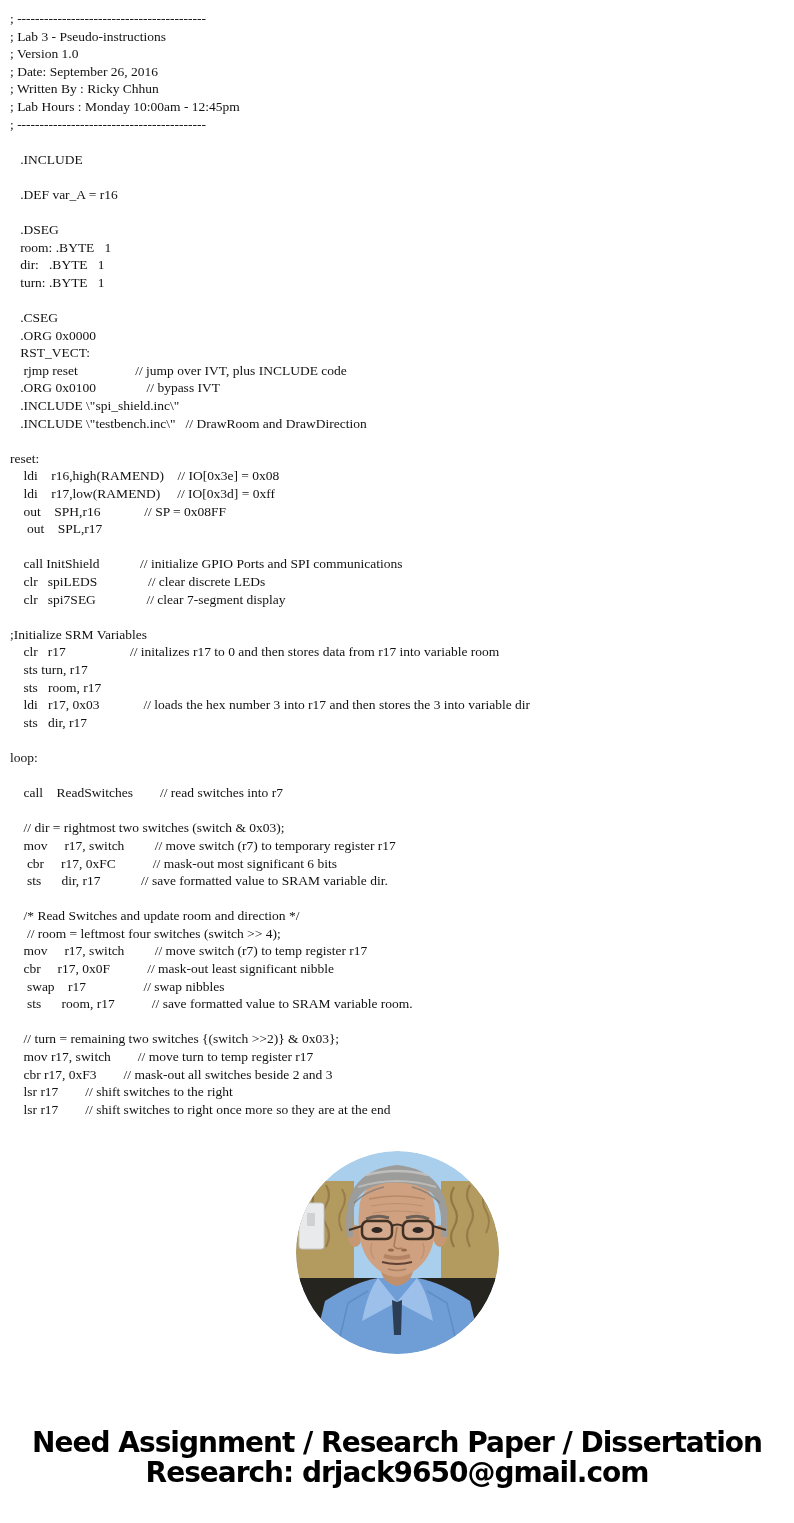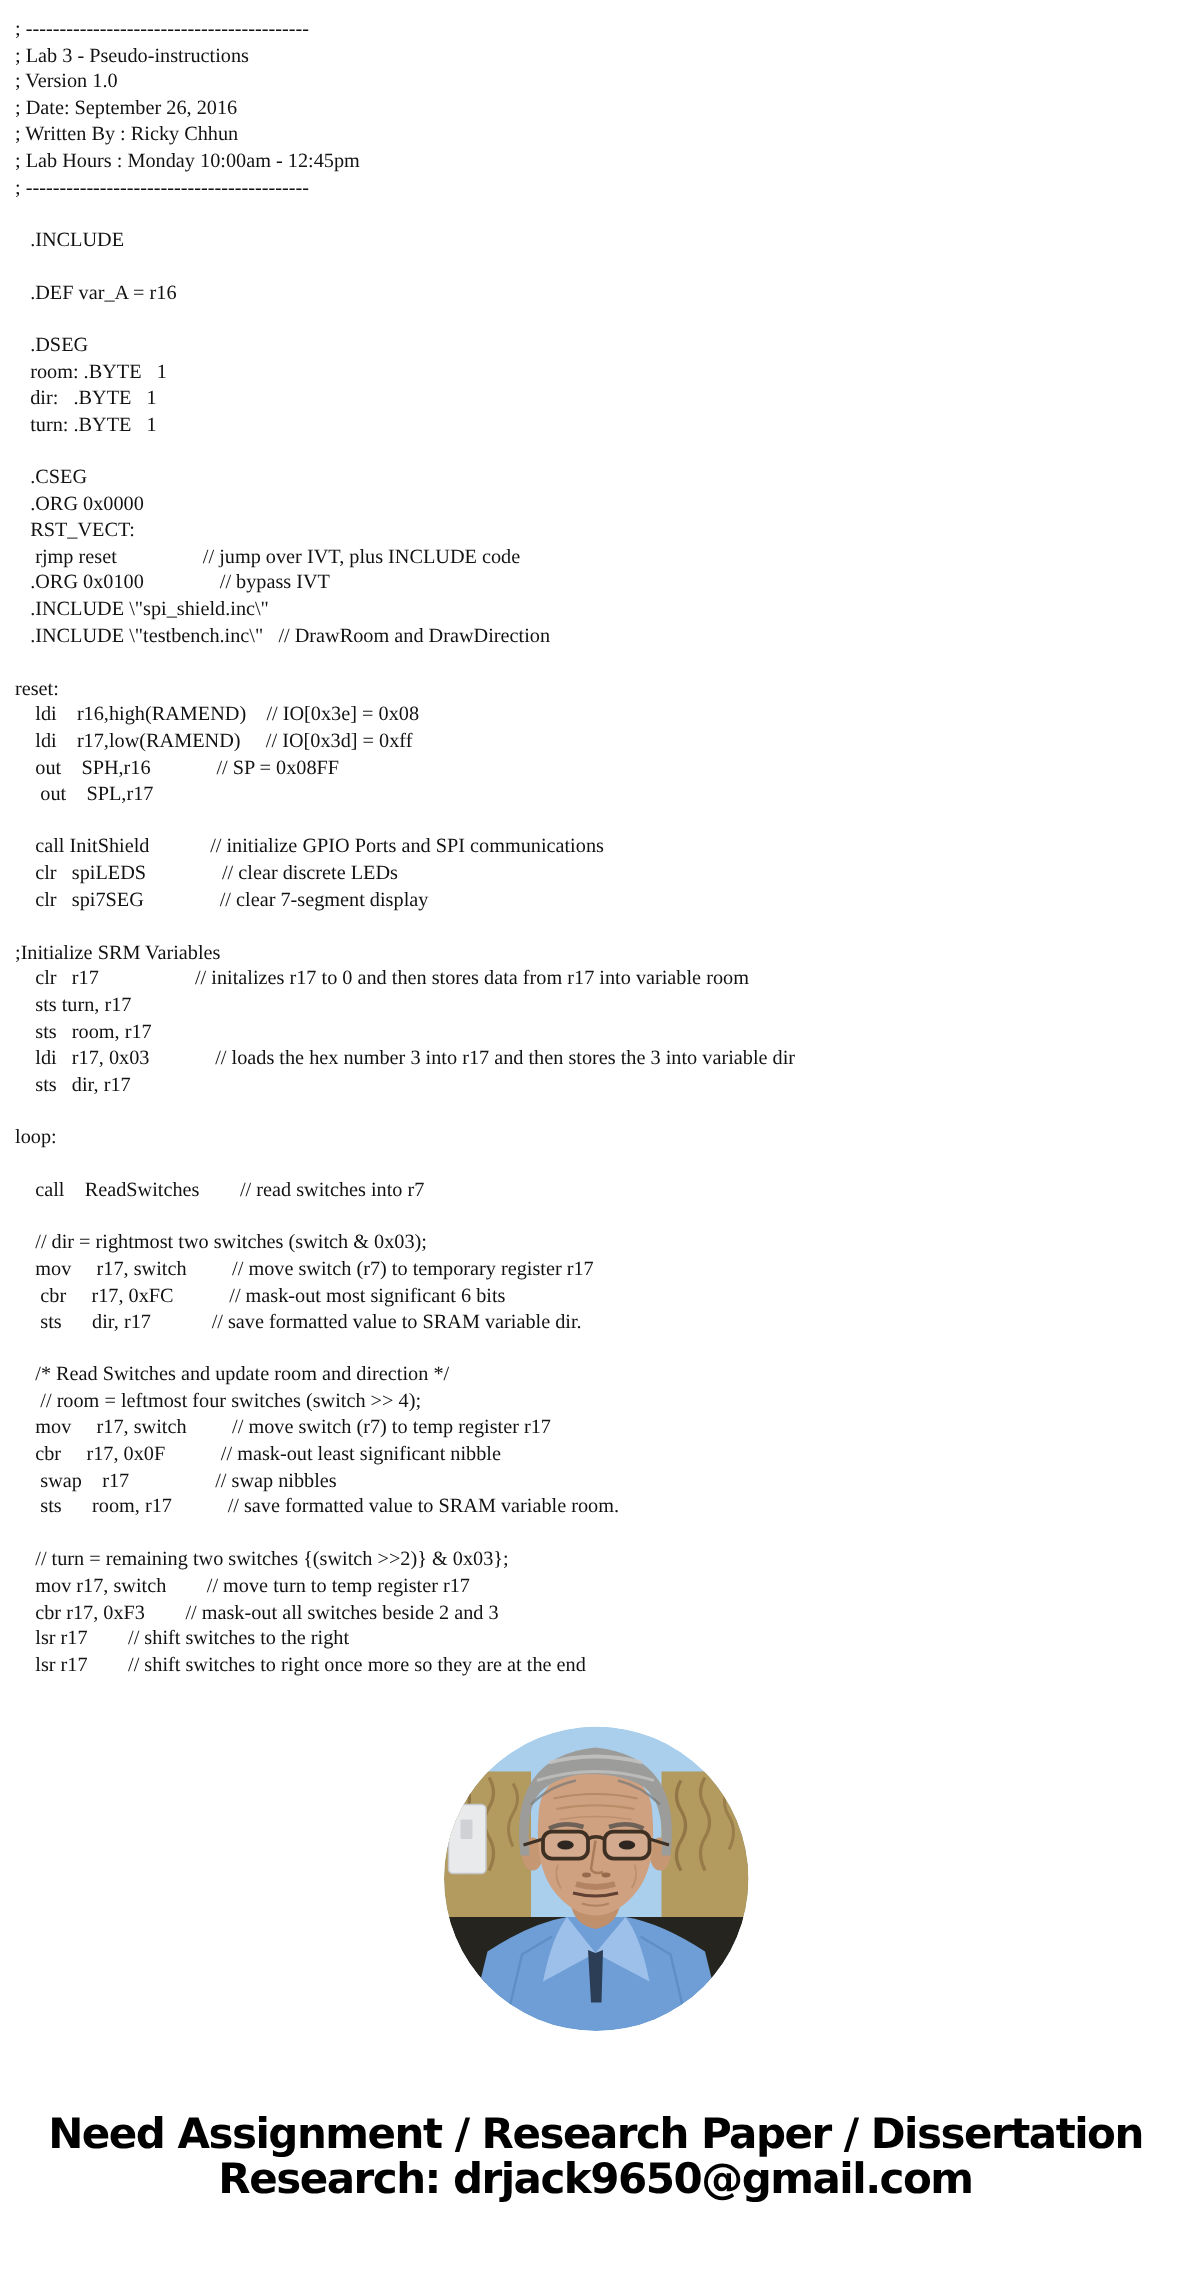--- a/index.html
+++ b/index.html
@@ -25,21 +25,21 @@
   }
   .avatar-wrap {
     width: 203px;
     height: 203px;
     margin: 33px auto 0 auto;
     border-radius: 50%;
     overflow: hidden;
   }
   .avatar-wrap svg { display: block; }
   .footer-banner {
-    margin-top: 54px;
+    margin-top: 74px;
     text-align: center;
     font-family: "DejaVu Sans", "Liberation Sans", sans-serif;
     font-weight: bold;
     font-size: 28px;
     line-height: 30px;
     letter-spacing: -1px;
     color: #000000;
   }
   .footer-line { white-space: nowrap; }
 </style>

